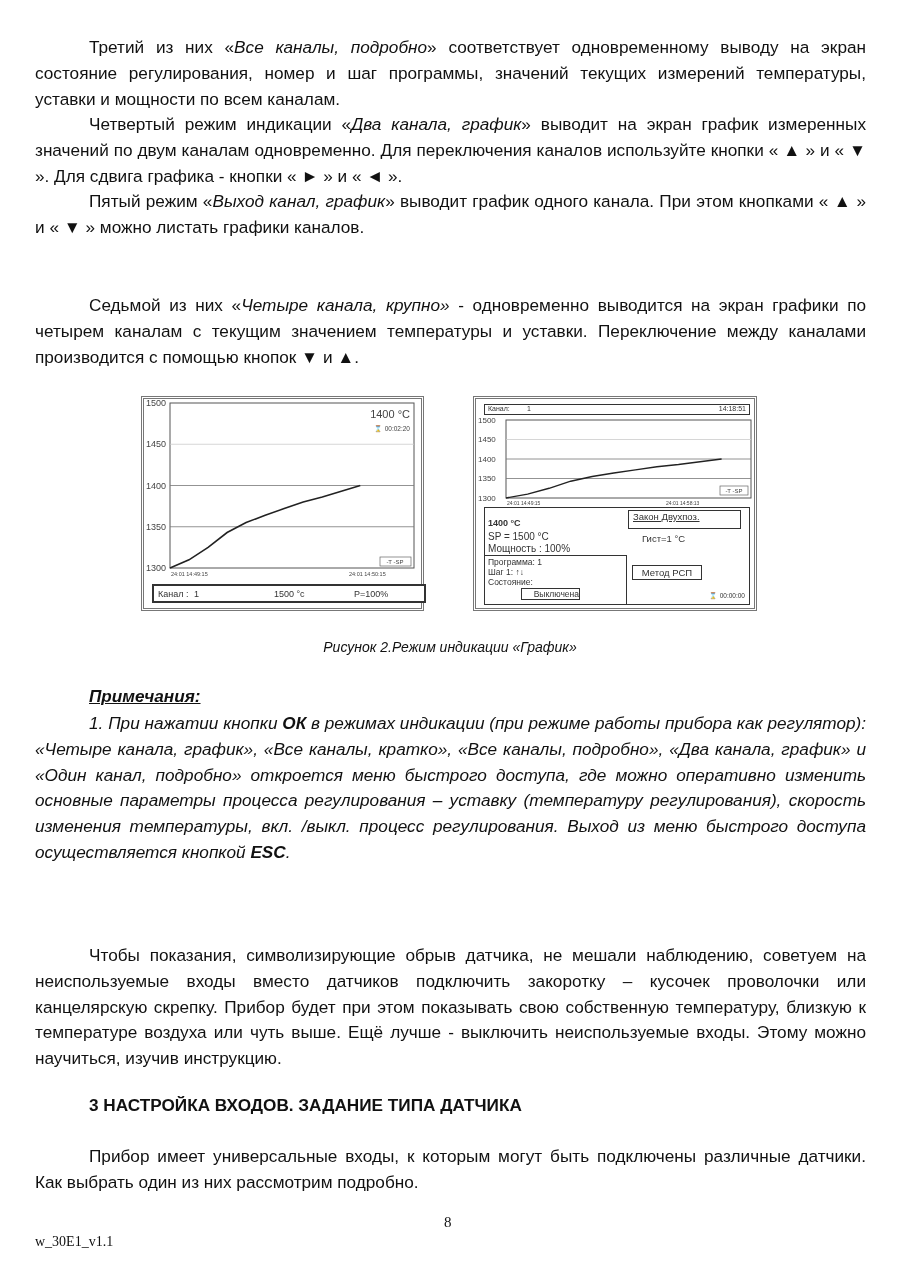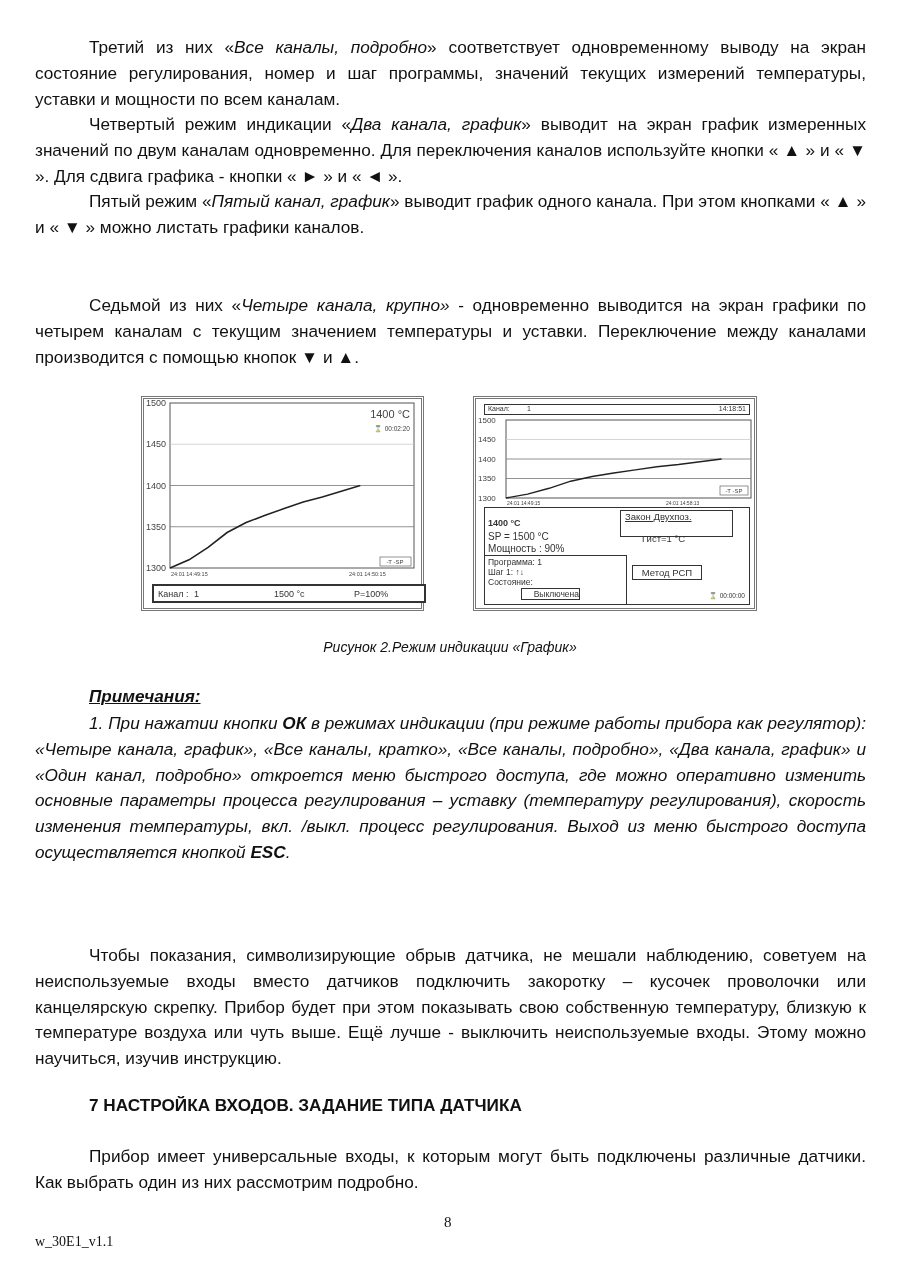--- a/index.html
+++ b/index.html
@@ -27,21 +27,21 @@
 </style>
 </head>
 <body>
 
 <div class="page">
 
   <p class="para" style="top:35px"><span>Третий из них «</span><span class="it">Все каналы, подробно</span><span>» соответствует одновременному выводу на экран состояние регулирования, номер и шаг программы, значений текущих измерений температуры, уставки и мощности по всем каналам.</span></p>
 
   <p class="para" style="top:112px"><span>Четвертый режим индикации «</span><span class="it">Два канала, график</span><span>» выводит на экран график измеренных значений по двум каналам одновременно. Для переключения каналов используйте кнопки « ▲ » и « ▼ ». Для сдвига графика - кнопки « ► » и « ◄ ».</span></p>
 
-  <p class="para" style="top:189px"><span>Пятый режим «</span><span class="it">Пятый канал, график</span><span>» выводит график одного канала. При этом кнопками « ▲ » и « ▼ » можно листать графики каналов.</span></p>
+  <p class="para" style="top:189px"><span>Пятый режим «</span><span class="it">Выход канал, график</span><span>» выводит график одного канала. При этом кнопками « ▲ » и « ▼ » можно листать графики каналов.</span></p>
 
 
   <p class="para" style="top:293px"><span>Седьмой из них «</span><span class="it">Четыре канала, крупно»</span><span> - одновременно выводится на экран графики по четырем каналам с текущим значением температуры и уставки. Переключение между каналами производится с помощью кнопок ▼ и ▲.</span></p>
 
   <div class="fig fig1">
     <svg width="277" height="209" style="position:absolute;left:0;top:0">
       <rect x="26" y="4" width="244" height="165" fill="#fff" stroke="#555" stroke-width="1"></rect>
       <g id="left-grid">
           <line x1="26" x2="270" y1="127.75" y2="127.75" stroke="#777" stroke-width="0.8"></line>
           <line x1="26" x2="270" y1="86.5" y2="86.5" stroke="#777" stroke-width="0.8"></line>
@@ -92,22 +92,22 @@
         </g>
       <path id="right-line" fill="none" stroke="#222" stroke-width="1.4" d="M30.0 83.0 L51.6 79.1 L73.1 73.3 L94.7 66.2 L116.2 61.5 L137.8 58.0 L159.4 54.9 L180.9 51.8 L202.5 49.5 L224.0 46.7 L245.6 44.0 "></path>
       <rect x="244" y="71" width="28" height="9" fill="#fff" stroke="#666" stroke-width="0.7"></rect>
       <text x="258" y="78" text-anchor="middle" font-size="6">-T  -SP</text>
       <text x="31" y="90" font-size="5">24:01 14:49:15</text>
       <text x="190" y="90" font-size="5">24:01 14:58:13</text>
     </svg>
     <div class="box" style="left:8px;top:108px;width:266px;height:98px;border:1.5px solid #333">
       <span class="lcd" style="left:3px;top:10px;font-weight:bold;font-size:9px">1400 °C</span>
       <span class="lcd" style="left:3px;top:23px;font-size:10px">SP =  1500 °C</span>
-      <span class="lcd" style="left:3px;top:35px;font-size:10px">Мощность :    90%</span>
-      <div class="box" style="left:135px;top:2px;width:113px;height:27px;border:1.5px solid #333">
+      <span class="lcd" style="left:3px;top:35px;font-size:10px">Мощность :    100%</span>
+      <div class="box" style="left:143px;top:2px;width:113px;height:19px;border:1.5px solid #333">
         <span class="lcd" style="left:4px;top:0;font-size:9.5px;text-decoration:underline">Закон Двухпоз.</span>
       </div>
       <span class="lcd" style="left:157px;top:25px;font-size:9.5px">Гист=1    °C</span>
       <div class="box" style="left:-1px;top:47px;width:143px;height:50px;border:1.5px solid #333">
         <span class="lcd" style="left:3px;top:1px;font-size:8.5px">Программа:   1</span>
         <span class="lcd" style="left:3px;top:11px;font-size:8.5px">Шаг 1:  ↑↓</span>
         <span class="lcd" style="left:3px;top:21px;font-size:8.5px">Состояние:</span>
         <div class="box" style="left:36px;top:32px;width:59px;height:12px">
           <span class="lcd" style="left:0;right:0;top:0;text-align:right;font-size:8.5px">Выключена</span>
         </div>
@@ -121,19 +121,19 @@
 
   <div class="caption">Рисунок 2.Режим индикации «График»</div>
 
   <div style="position:absolute;left:89px;top:686px;font-weight:bold;font-style:italic;font-size:17.2px;text-decoration:underline">Примечания:</div>
 
   <p class="para notes" style="top:711px"><span>1. При нажатии кнопки </span><span class="bd">ОК</span><span> в режимах индикации (при режиме работы прибора как регулятор): «Четыре канала, график», «Все каналы, кратко», «Все каналы, подробно», «Два канала, график» и «Один канал, подробно» откроется меню быстрого доступа, где можно оперативно изменить основные параметры процесса регулирования – уставку (температуру регулирования), скорость изменения температуры, вкл. /выкл. процесс регулирования. Выход из меню быстрого доступа осуществляется кнопкой </span><span class="bd">ESC</span><span>.</span></p>
 
 
   <p class="para" style="top:943px">Чтобы показания, символизирующие обрыв датчика, не мешали наблюдению, советуем на неиспользуемые входы вместо датчиков подключить закоротку – кусочек проволочки или канцелярскую скрепку. Прибор будет при этом показывать свою собственную температуру, близкую к температуре воздуха или чуть выше. Ещё лучше - выключить неиспользуемые входы. Этому можно научиться, изучив инструкцию.</p>
 
-  <div class="heading">7 НАСТРОЙКА ВХОДОВ. ЗАДАНИЕ ТИПА ДАТЧИКА</div>
+  <div class="heading">3 НАСТРОЙКА ВХОДОВ. ЗАДАНИЕ ТИПА ДАТЧИКА</div>
 
   <p class="para" style="top:1144px">Прибор имеет универсальные входы, к которым могут быть подключены различные датчики. Как выбрать один из них рассмотрим подробно.</p>
 
   <div class="page-num">8</div>
   <div class="footer-code">w_30E1_v1.1</div>
 </div>
 
 </body></html>

